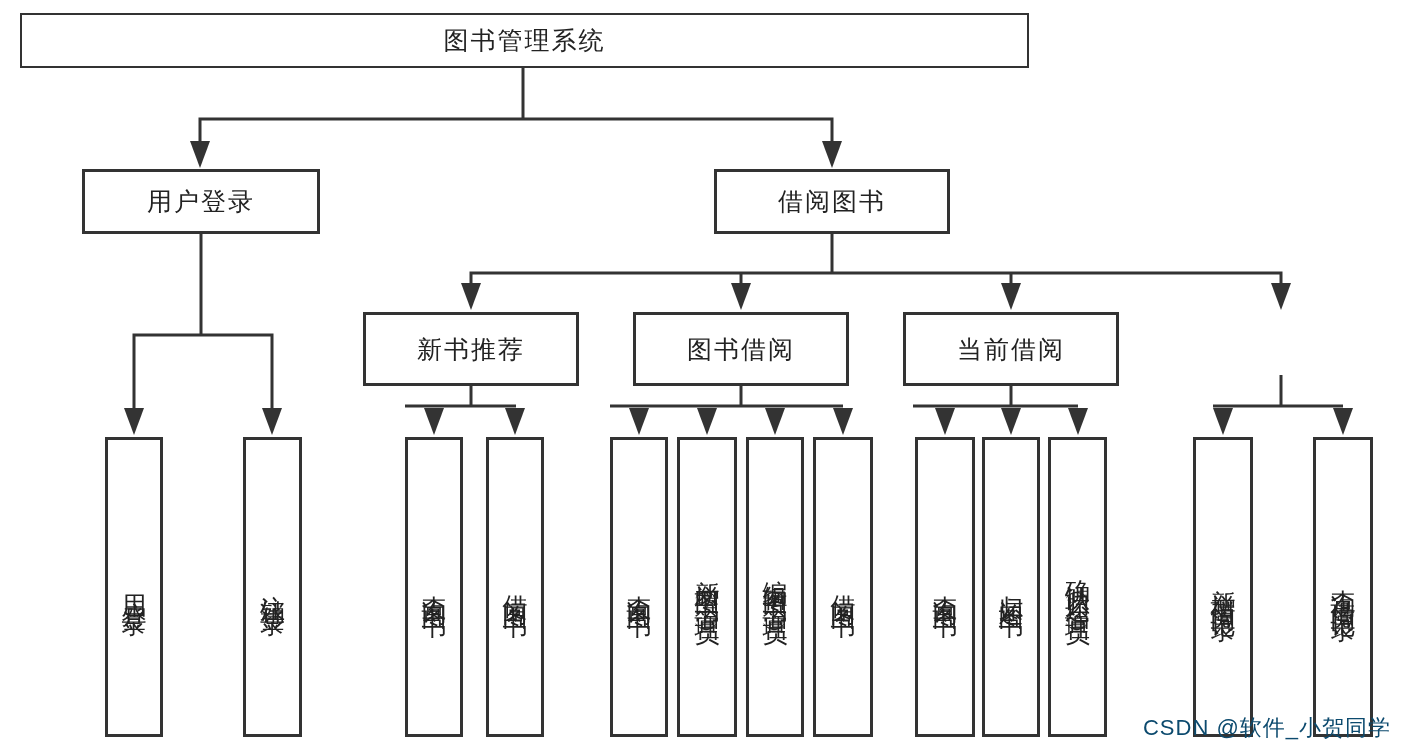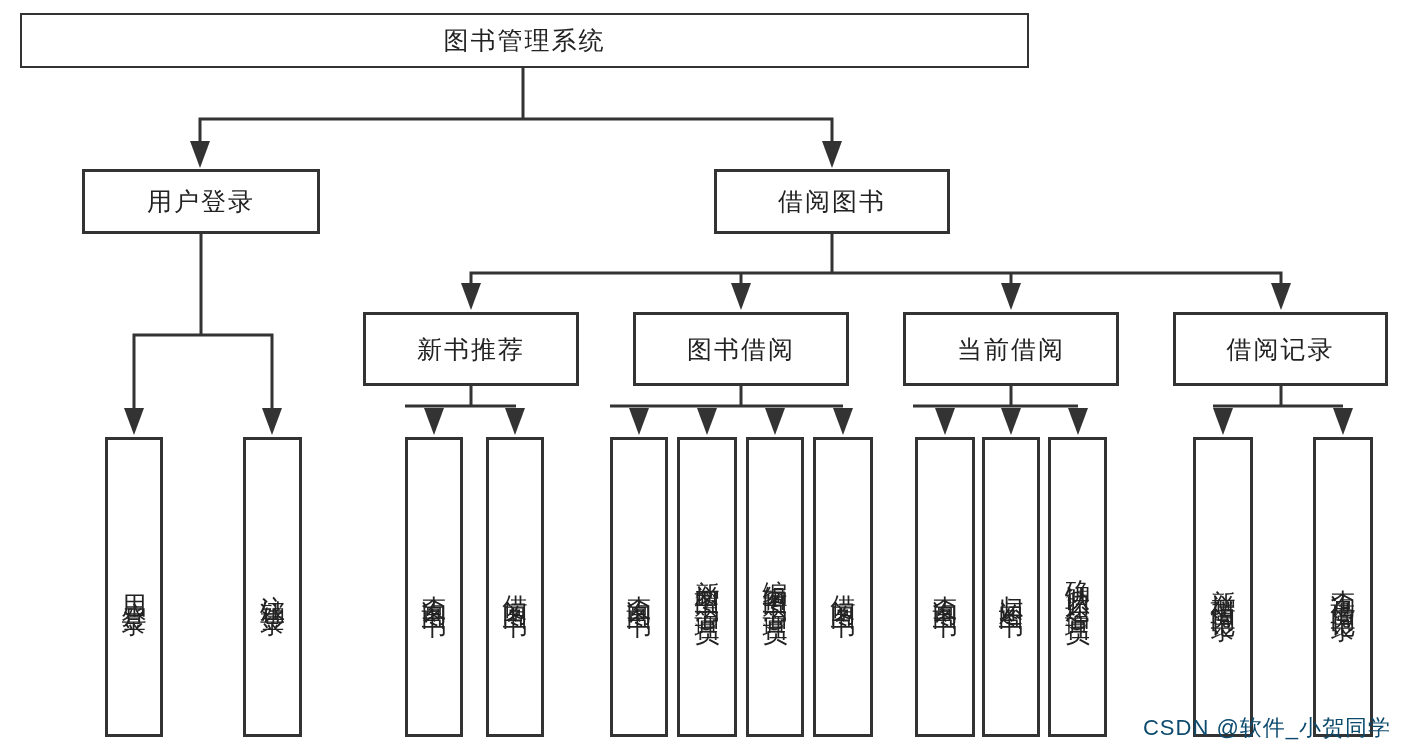--- a/index.html
+++ b/index.html
@@ -117,23 +117,20 @@
 
   <div class="box lvl3" style="left:363px;width:216px">
     <span class="hlabel">新书推荐</span>
   </div>
   <div class="box lvl3" style="left:633px;width:216px">
     <span class="hlabel">图书借阅</span>
   </div>
   <div class="box lvl3" style="left:903px;width:216px">
     <span class="hlabel">当前借阅</span>
   </div>
-  <div class="box lvl3" style="left:1173px;width:215px">
-    <span class="hlabel">借阅记录</span>
-  </div>
 
   <div class="box leaf" style="left:105px;width:58px">
     <span class="vlabel">用户登录</span>
   </div>
   <div class="box leaf" style="left:243px;width:59px">
     <span class="vlabel">注销登录</span>
   </div>
 
   <div class="box leaf" style="left:405px;width:58px">
     <span class="vlabel">查询图书</span>

